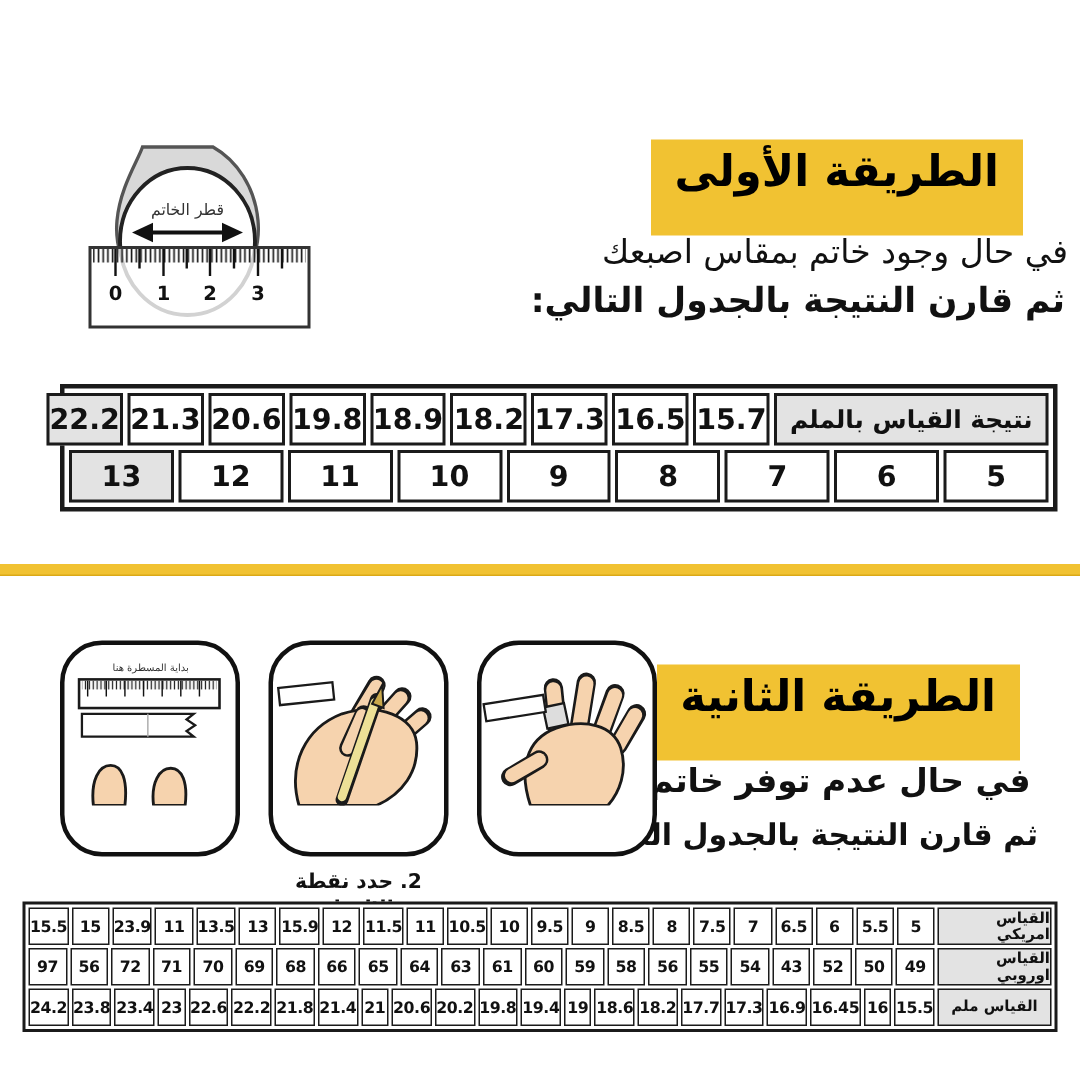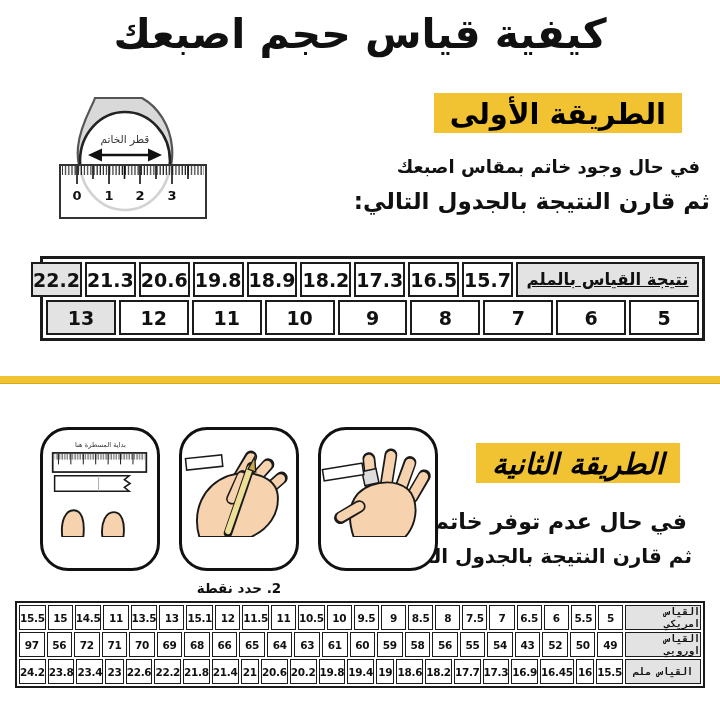--- a/index.html
+++ b/index.html
@@ -9,46 +9,46 @@
     position:relative; width:720px; height:720px; margin:0 auto;
     background:#fff; overflow:hidden; direction:rtl;
     font-family:"DejaVu Sans", sans-serif; color:var(--ink);
   }
   .title {
     position:absolute; top:10px; right:0; width:720px;
     text-align:center; font-size:41px; font-weight:700; letter-spacing:-1px;
   }
   .m-head {
     position:absolute; background:var(--accent); color:#000;
-    font-size:29px; font-weight:700; padding:4px 16px 1px 16px; line-height:1.2;
+    font-size:29px; font-weight:700; padding:4px 16px 25px 16px; line-height:1.2;
   }
   #m1-head { top:93px; right:38px; }
-  #m2-head { top:443px; right:40px;font-style:italic; }
-  .m1-line1 { position:absolute; top:156px; right:20px;  font-size:18px; font-weight:700; }
+  #m2-head { top:443px; right:40px; }
+  .m1-line1 { position:absolute; top:156px; right:8px;  font-size:22px; font-weight:400; }
   .m1-line2 { position:absolute; top:188px; right:10px; font-size:23px; font-weight:700; }
   .m2-line1 { position:absolute; top:509px; right:33px; font-size:22px; font-weight:700;text-align:center; }
   .m2-line2 { position:absolute; top:544px; right:28px; font-size:20px; font-weight:700; }
 
   
   .dtable { position:absolute; background:#fff; display:flex; flex-direction:column; }
   .trow   { display:flex; }
   .tcell  {
     display:flex; align-items:center; justify-content:center;
     background:#fff; font-weight:700; border:2px solid #1b1b1b; flex:1 1 0;
   }
   #table1 { top:256px; right:15px; left:40px; border:3px solid #1b1b1b; padding:3px; gap:3px; }
   #table1 .trow { gap:3px; height:35px; }
   #table1 .tcell { font-size:19px; }
-  #table1 .thead-cell { flex:0 0 183px; background:var(--cellgray); font-size:16.5px;text-decoration:underline; }
+  #table1 .thead-cell { flex:0 0 183px; background:var(--cellgray); font-size:16.5px; }
   #table1 .trow .tcell:last-child { background:var(--cellgray); }
 
   #table2 { top:601px; right:15px; left:15px; border:2px solid #1b1b1b; padding:2px; gap:2px; }
   #table2 .trow { gap:2px; height:25px; }
   #table2 .tcell { border-width:1px; font-size:10.5px; letter-spacing:-0.3px; }
-  #table2 .thead-cell { flex:0 0 76px; background:var(--cellgray); font-size:10px;font-family:Liberation Mono, monospace; }
+  #table2 .thead-cell { flex:0 0 76px; background:var(--cellgray); font-size:10px; }
 
   .divider {
     position:absolute; top:376px; right:0; width:720px; height:8px;
     background:var(--accent); border-bottom:1px solid #DBA916;
   }
 
   .ring-diagram { position:absolute; top:85px; right:465px;  left:30px; width:225px; height:152px; }
 
   .steps {
     position:absolute; top:427px; left:28px; width:412px;
@@ -62,21 +62,20 @@
   .step-caption {
     margin-top:8px; font-size:13.5px; font-weight:700;
     text-align:center; line-height:1.35; width:130px;
   }
 </style>
 </head>
 <body>
 
 <div class="page">
 
-  <div class="title">كيفية قياس حجم اصبعك</div>
 
   <div class="m-head" id="m1-head">الطريقة الأولى</div>
   <div class="m1-line1">في حال وجود خاتم بمقاس اصبعك</div>
   <div class="m1-line2">ثم قارن النتيجة بالجدول التالي:</div>
 
   <svg class="ring-diagram" viewBox="0 0 225 152">
     <defs>
       <pattern id="rt1" patternUnits="userSpaceOnUse" width="3.15" height="9">
         <line x1="1" y1="0" x2="1" y2="9" stroke="#151515" stroke-width="1.1"></line>
       </pattern>
@@ -239,25 +238,25 @@
         <div class="tcell">7.5</div>
         <div class="tcell">8</div>
         <div class="tcell">8.5</div>
         <div class="tcell">9</div>
         <div class="tcell">9.5</div>
         <div class="tcell">10</div>
         <div class="tcell">10.5</div>
         <div class="tcell">11</div>
         <div class="tcell">11.5</div>
         <div class="tcell">12</div>
-        <div class="tcell">15.1</div>
+        <div class="tcell">15.9</div>
         <div class="tcell">13</div>
         <div class="tcell">13.5</div>
         <div class="tcell">11</div>
-        <div class="tcell">14.5</div>
+        <div class="tcell">23.9</div>
         <div class="tcell">15</div>
         <div class="tcell">15.5</div>
       </div>
       <div class="trow">
         <div class="tcell thead-cell">القياس اوروبي</div>
         <div class="tcell">49</div>
         <div class="tcell">50</div>
         <div class="tcell">52</div>
         <div class="tcell">43</div>
         <div class="tcell">54</div>

